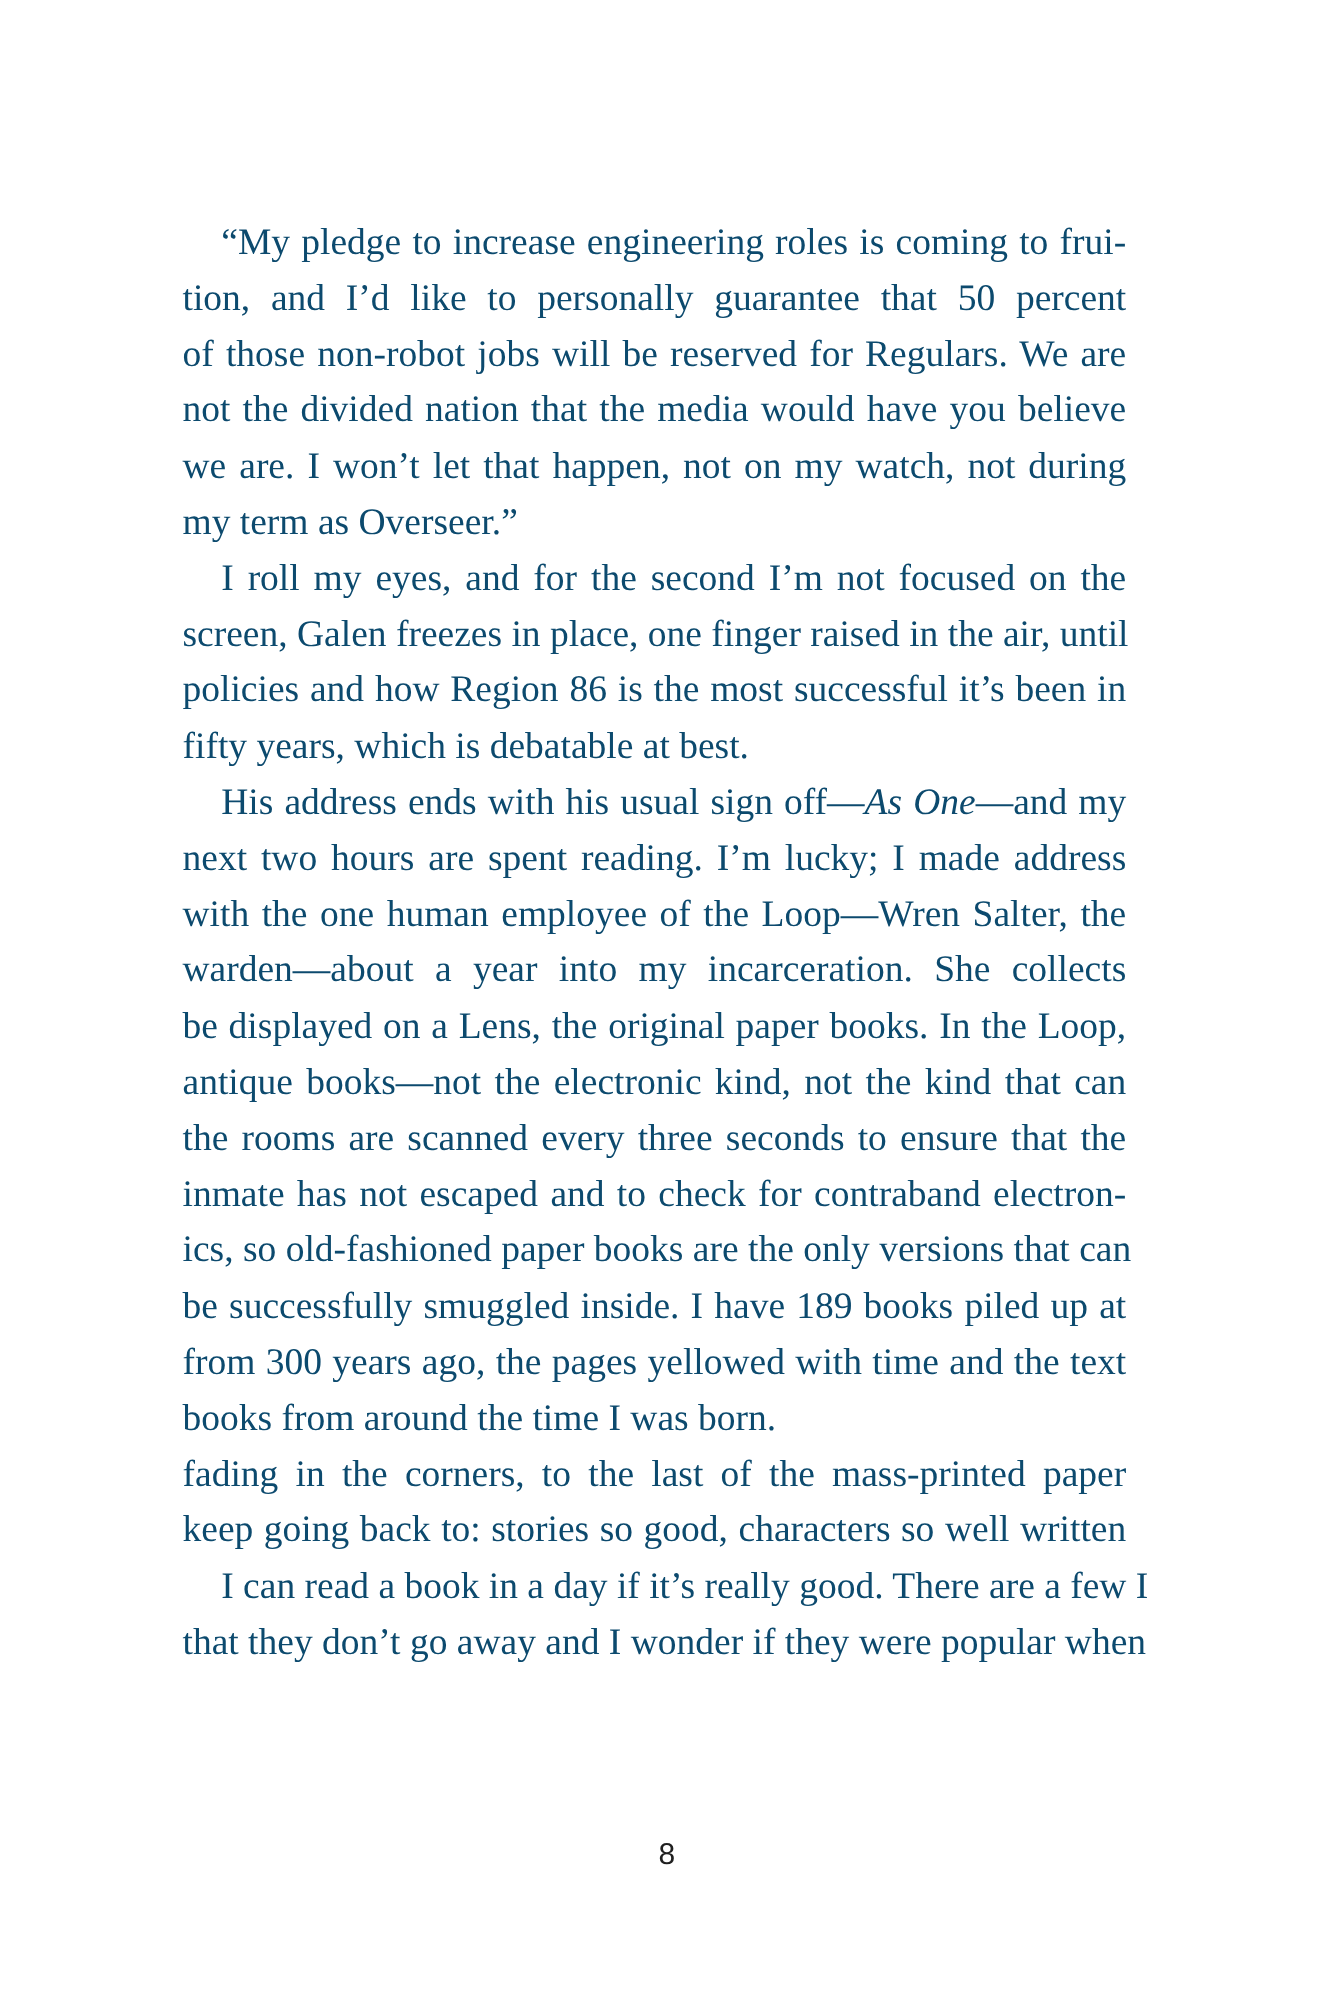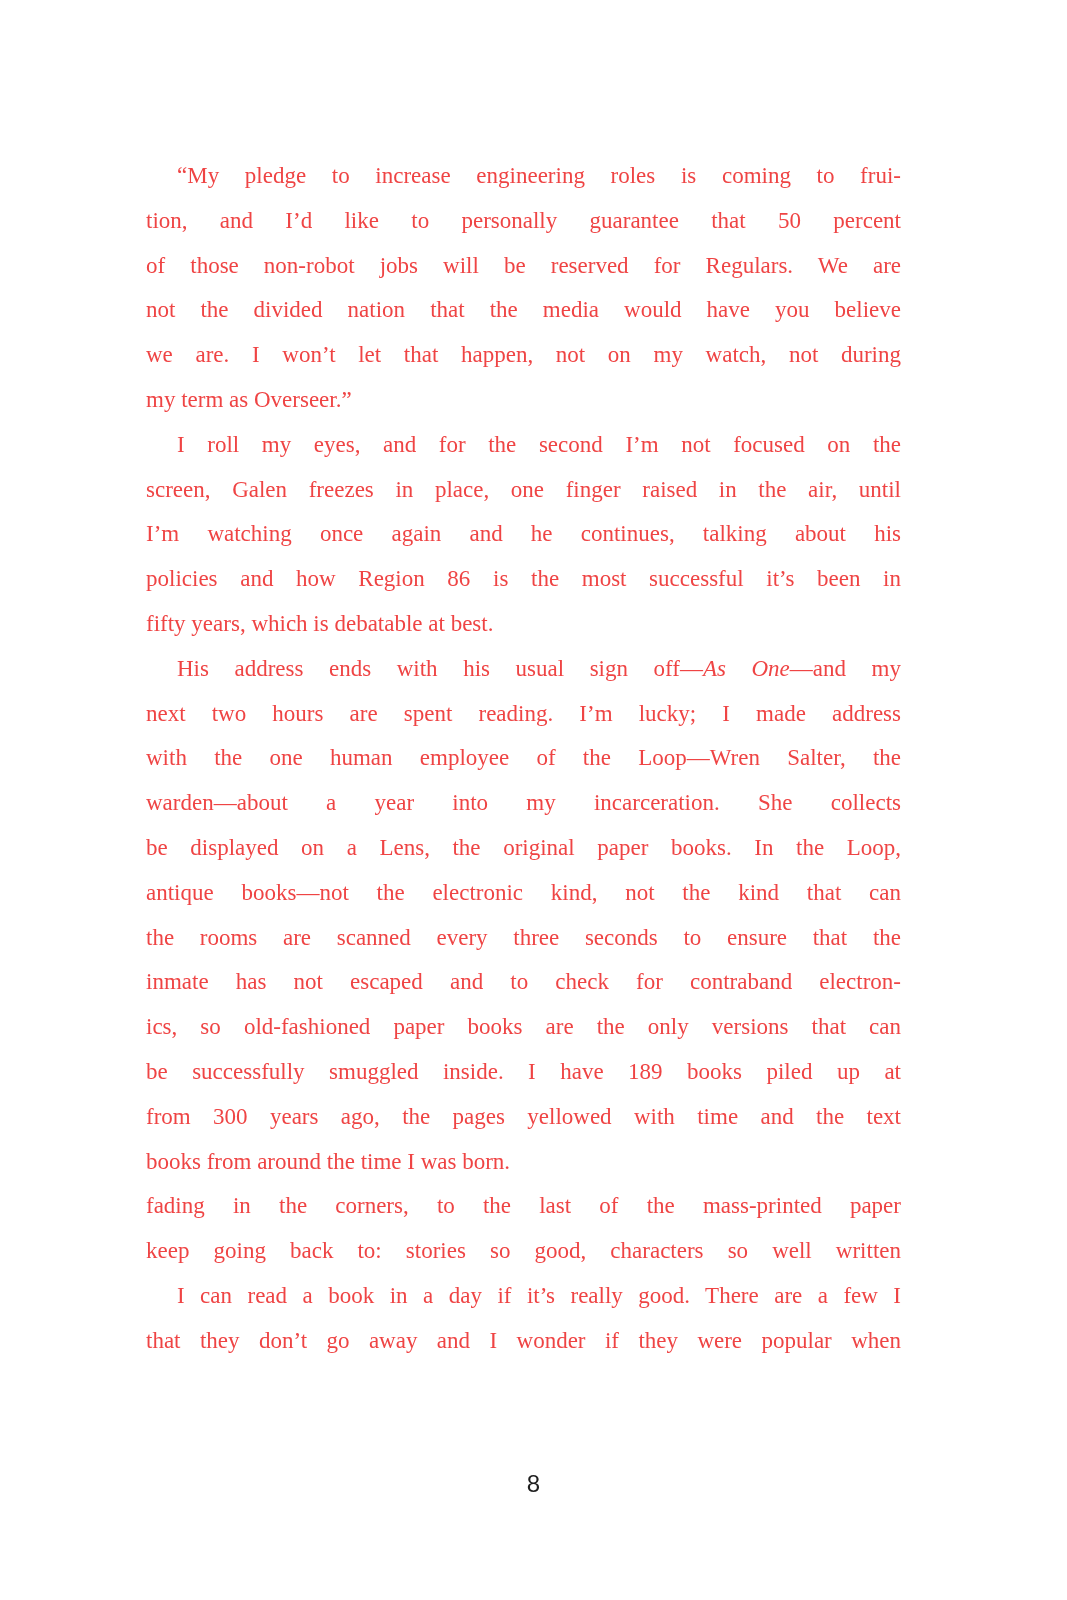--- a/index.html
+++ b/index.html
@@ -9,26 +9,26 @@
     }
     body {
       width: 1067px;
       height: 1600px;
       position: relative;
       overflow: hidden;
     }
     .page {
       position: absolute;
       left: 146px;
-      top: 154px;
+      top: 172px;
       width: 755px;
       font-family: "Liberation Serif", "DejaVu Serif", serif;
-      font-size: 23px;
+      font-size: 30px;
       line-height: 44.8px;
-      color: #ef4444;
+      color: #0c4a6e;
     }
     .line {
       display: block;
       white-space: nowrap;
       text-align: justify;
       text-align-last: justify;
       height: 44.8px;
     }
     .line.last {
       text-align-last: left;
@@ -58,21 +58,20 @@
     <span class="line">tion, and I’d like to personally guarantee that 50 percent</span>
     <span class="line">of those non-robot jobs will be reserved for Regulars. We are</span>
     <span class="line">not the divided nation that the media would have you believe</span>
     <span class="line">we are. I won’t let that happen, not on my watch, not during</span>
     <span class="line last">my term as Overseer.”</span>
   </div>
 
   <div>
     <span class="line indent">I roll my eyes, and for the second I’m not focused on the</span>
     <span class="line">screen, Galen freezes in place, one finger raised in the air, until</span>
-    <span class="line">I’m watching once again and he continues, talking about his</span>
     <span class="line">policies and how Region 86 is the most successful it’s been in</span>
     <span class="line last">fifty years, which is debatable at best.</span>
   </div>
 
   <div>
     <span class="line indent"><span>His address ends with his usual sign off—</span><em>As One</em><span>—and my</span></span>
     <span class="line">next two hours are spent reading. I’m lucky; I made address</span>
     <span class="line">with the one human employee of the Loop—Wren Salter, the</span>
     <span class="line">warden—about a year into my incarceration. She collects</span>
     <span class="line">be displayed on a Lens, the original paper books. In the Loop,</span>

